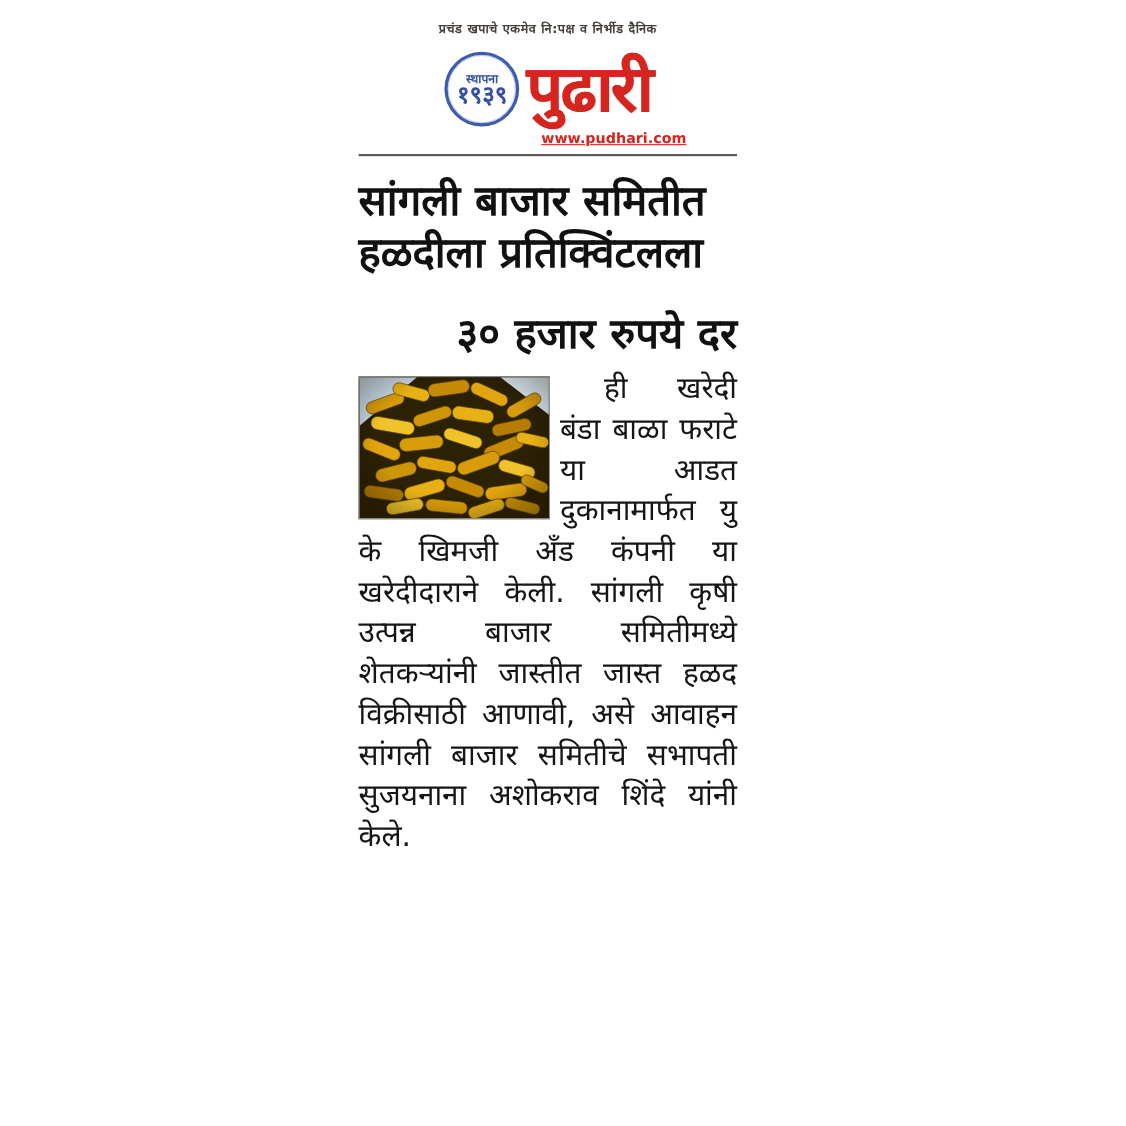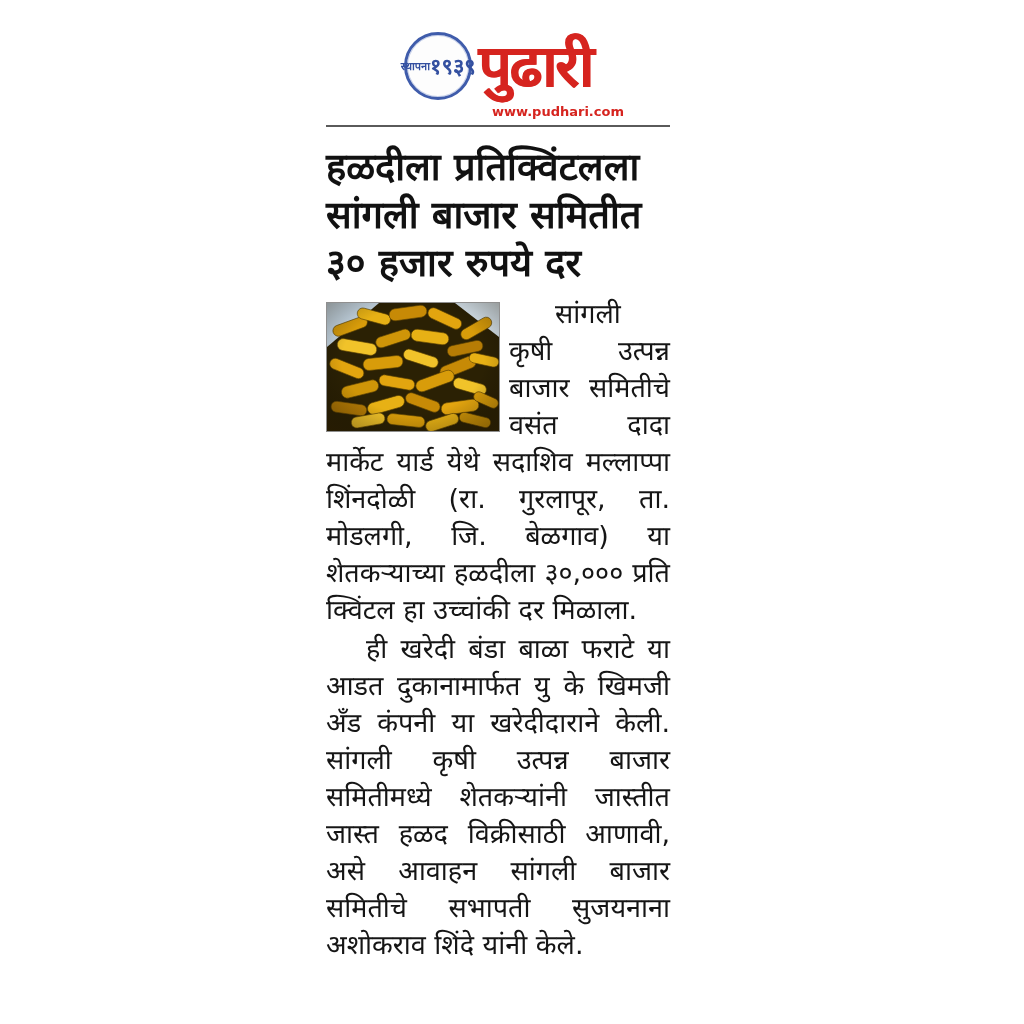--- a/index.html
+++ b/index.html
@@ -29,21 +29,21 @@
     display:flex;
     align-items:center;
     justify-content:center;
     gap:6px;
     margin-top:2px;
   }
   .founded-badge{
     width:62px;height:62px;
     border:3px solid #3f5cab;
     border-radius:50%;
-    display:flex;
+    display:flex;flex-direction:column;
     align-items:center;justify-content:center;
     color:#3450a0;
     flex:0 0 auto;
     background:#fdfdfd;
     box-shadow:0 0 0 1px #c9d2ea inset;
   }
   .founded-badge .b1{ font-size:11px; font-weight:bold; line-height:13px;}
   .founded-badge .b2{ font-size:22px; font-weight:bold; line-height:19px;}
   .masthead-title{
     margin:0;
@@ -55,36 +55,37 @@
     text-shadow:1px 0 #d6241f;
     white-space:nowrap;
   }
   .website{
     font-size:13px;
     font-weight:bold;
     color:#d6241f;
     text-align:right;
     padding-right:46px;
     margin-top:-8px;
+    text-decoration:underline;
   }
   .masthead-rule{
     border:none;
     border-top:2px solid #5a5a5a;
     margin:6px 0 0 0;
   }
   
   .headline{
     margin-top:16px;
     font-size:38px;
     line-height:48px;
     font-weight:bold;
     color:#111;
   }
   .headline .hl{ display:block; }
-  .headline .hl.center{ text-align:left; }
+  .headline .hl.center{ text-align:right;margin-top:25px; }
   
   .byline{
     margin-top:20px;
     font-size:25px;
     font-weight:bold;
     color:#111;
   }
   
   .article{
     margin-top:8px;
@@ -104,34 +105,35 @@
   .article p{ margin:0; }
   .article p.p1{ text-indent:46px; }
   .article p.p2{ text-indent:40px; margin-top:2px; }
 </style>
 </head>
 <body>
 
 <div class="clipping">
 
   <div class="masthead">
+    <div class="tagline">प्रचंड खपाचे एकमेव नि:पक्ष व निर्भीड दैनिक</div>
     <div class="logo-row">
       <div class="founded-badge">
         <span class="b1">स्थापना</span>
         <span class="b2">१९३९</span>
       </div>
       <h1 class="masthead-title">पुढारी</h1>
     </div>
     <div class="website">www.pudhari.com</div>
     <hr class="masthead-rule">
   </div>
 
   <div class="headline">
+    <span class="hl">सांगली बाजार समितीत</span>
     <span class="hl">हळदीला प्रतिक्विंटलला</span>
-    <span class="hl">सांगली बाजार समितीत</span>
     <span class="hl center">३० हजार रुपये दर</span>
   </div>
 
 
   <div class="article">
     <div class="photo">
       <svg viewBox="0 0 172 128" preserveAspectRatio="none" aria-hidden="true">
         <defs>
           <radialGradient id="vg" cx="50%" cy="45%" r="75%">
             <stop offset="55%" stop-color="rgba(0,0,0,0)"></stop>
@@ -166,17 +168,16 @@
           <rect x="114" y="98" width="38" height="12" rx="6" fill="#e3a50f" transform="rotate(-8 133 104)"></rect>
           <rect x="146" y="92" width="26" height="10" rx="5" fill="#d89c0a" transform="rotate(24 159 97)"></rect>
           <rect x="24" y="112" width="34" height="11" rx="5.5" fill="#f1c32a" transform="rotate(-10 41 117)"></rect>
           <rect x="60" y="112" width="38" height="11" rx="5.5" fill="#d89c0a" transform="rotate(6 79 117)"></rect>
           <rect x="98" y="114" width="34" height="11" rx="5.5" fill="#e7b115" transform="rotate(-18 115 119)"></rect>
           <rect x="132" y="112" width="32" height="10" rx="5" fill="#cf9508" transform="rotate(14 148 117)"></rect>
         </g>
         <rect width="172" height="128" fill="url(#vg)"></rect>
       </svg>
     </div>
-    <p class="p1">सांगली कृषी उत्पन्न बाजार समितीचे वसंत दादा मार्केट यार्ड येथे सदाशिव मल्लाप्पा शिंनदोळी (रा. गुरलापूर, ता. मोडलगी, जि. बेळगाव) या शेतकऱ्याच्या हळदीला ३०,००० प्रति क्विंटल हा उच्चांकी दर मिळाला.</p>
     <p class="p2">ही खरेदी बंडा बाळा फराटे या आडत दुकानामार्फत यु के खिमजी अँड कंपनी या खरेदीदाराने केली. सांगली कृषी उत्पन्न बाजार समितीमध्ये शेतकऱ्यांनी जास्तीत जास्त हळद विक्रीसाठी आणावी, असे आवाहन सांगली बाजार समितीचे सभापती सुजयनाना अशोकराव शिंदे यांनी केले.</p>
   </div>
 
 </div>
 
 </body></html>

